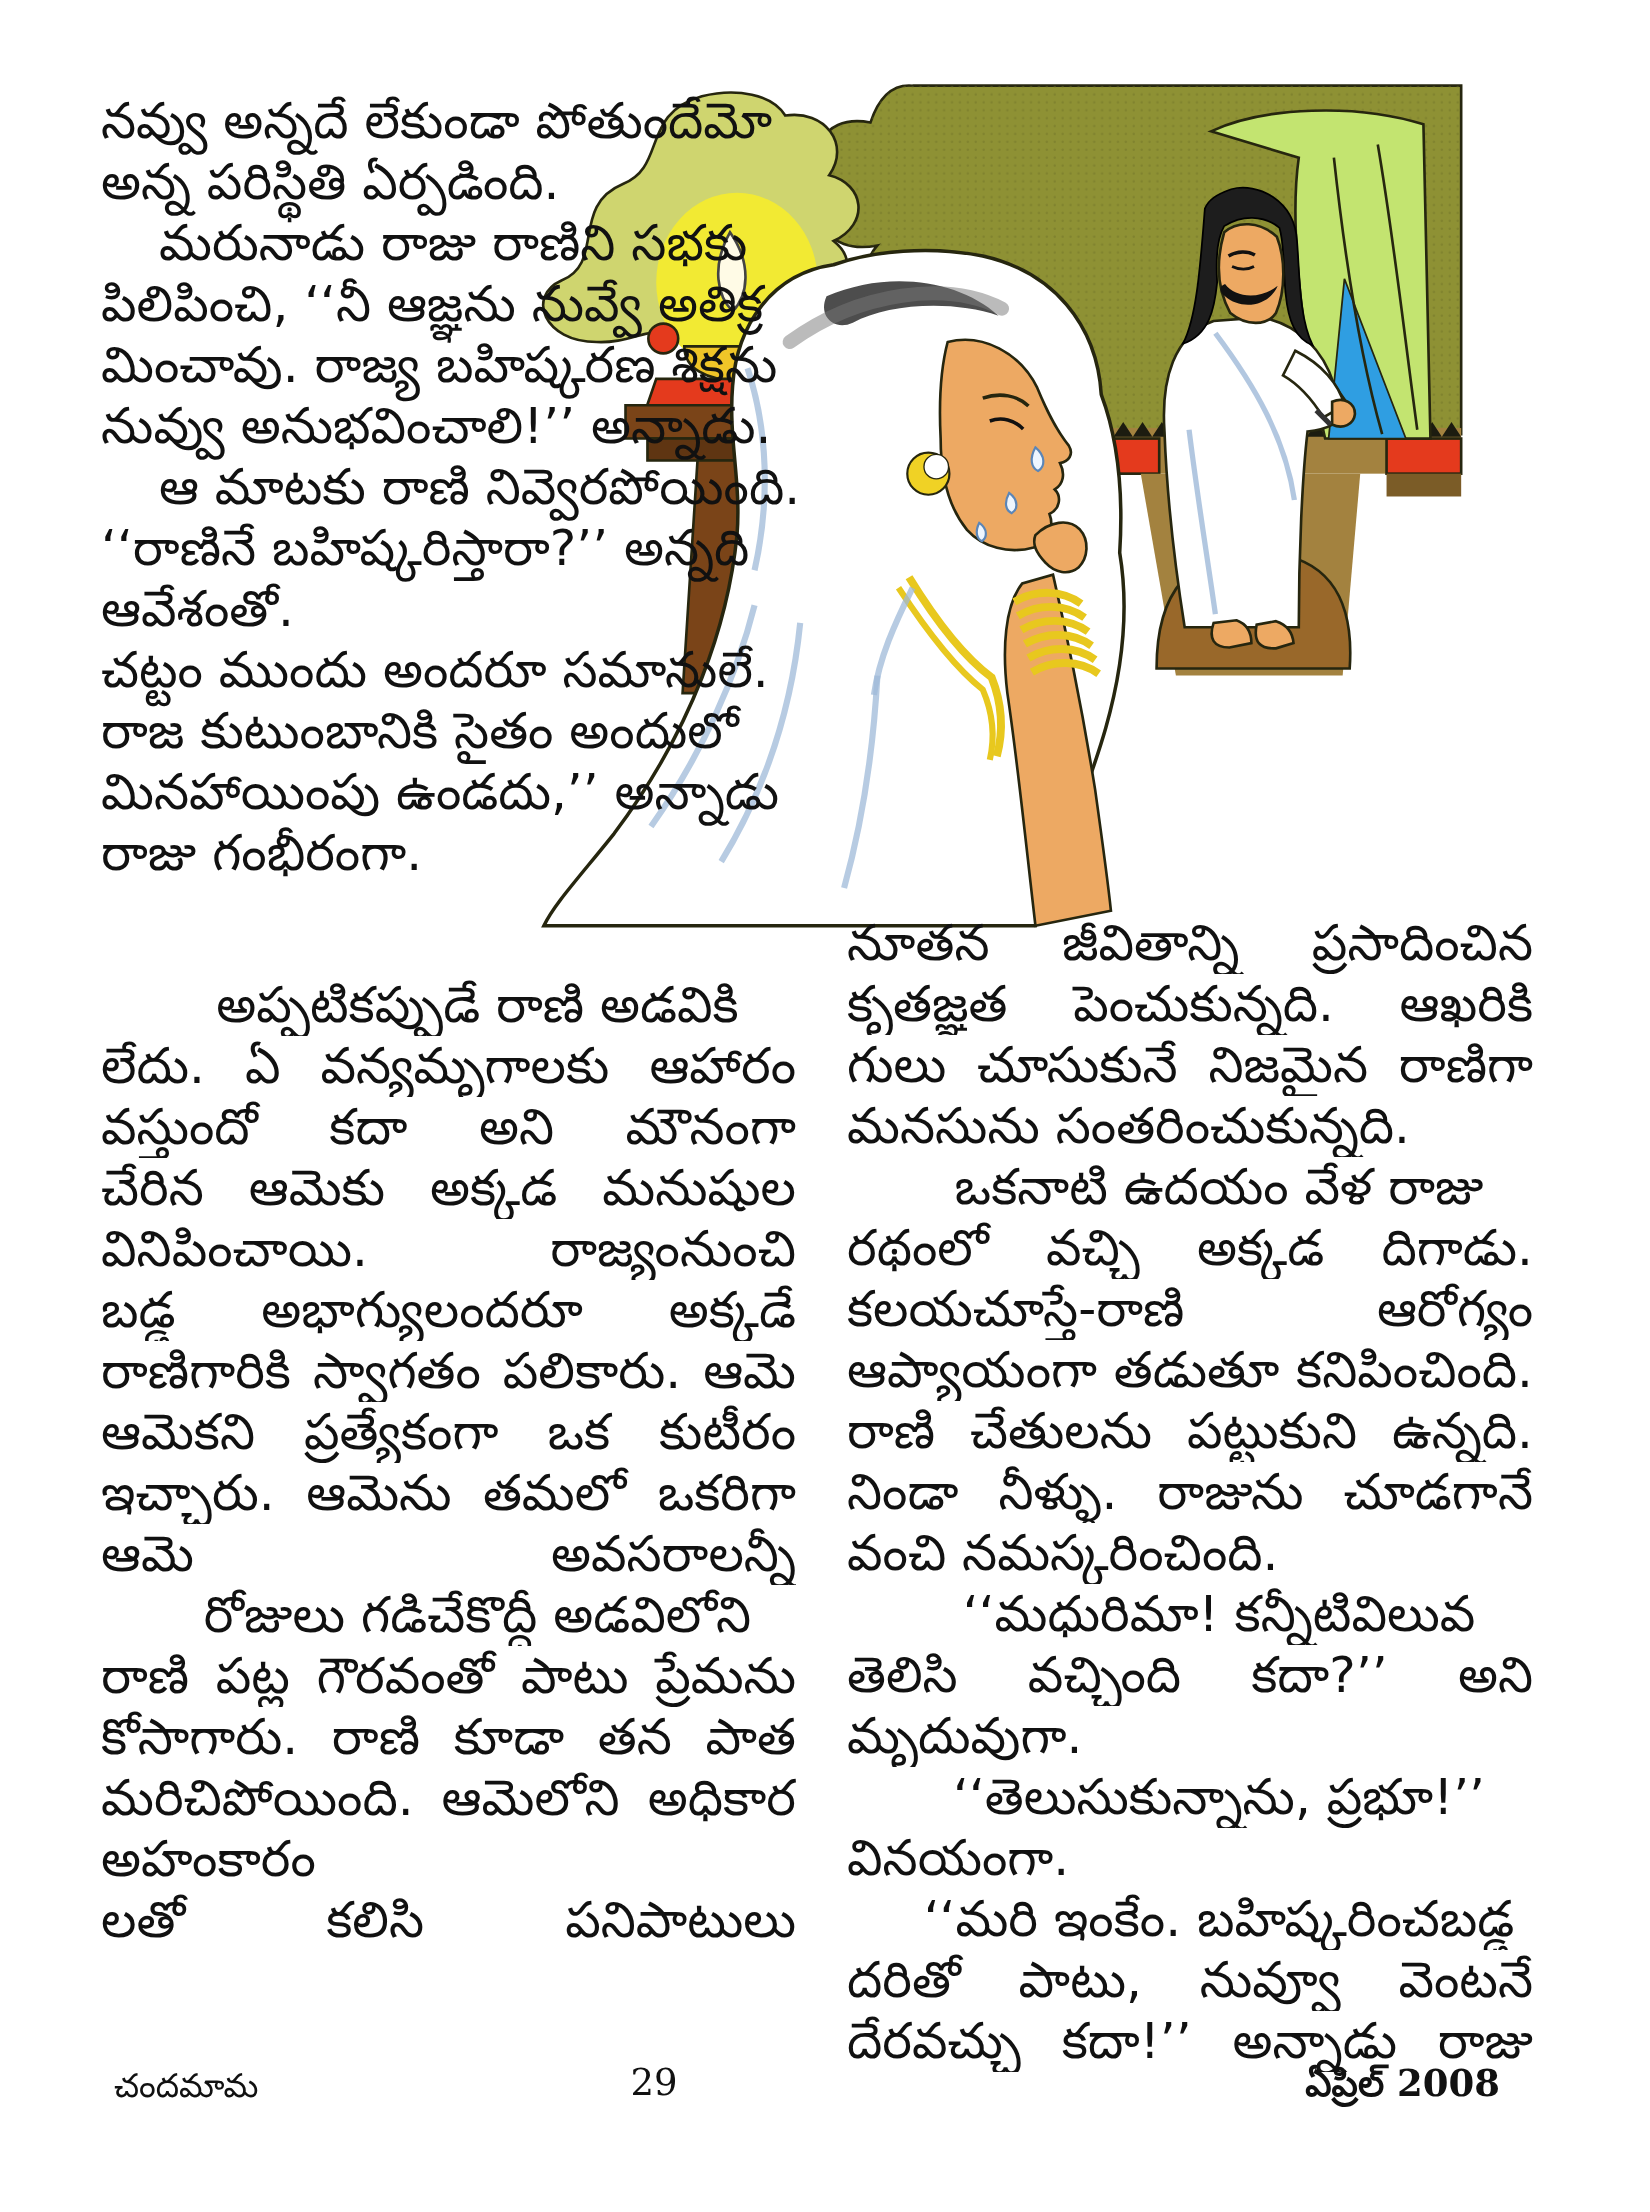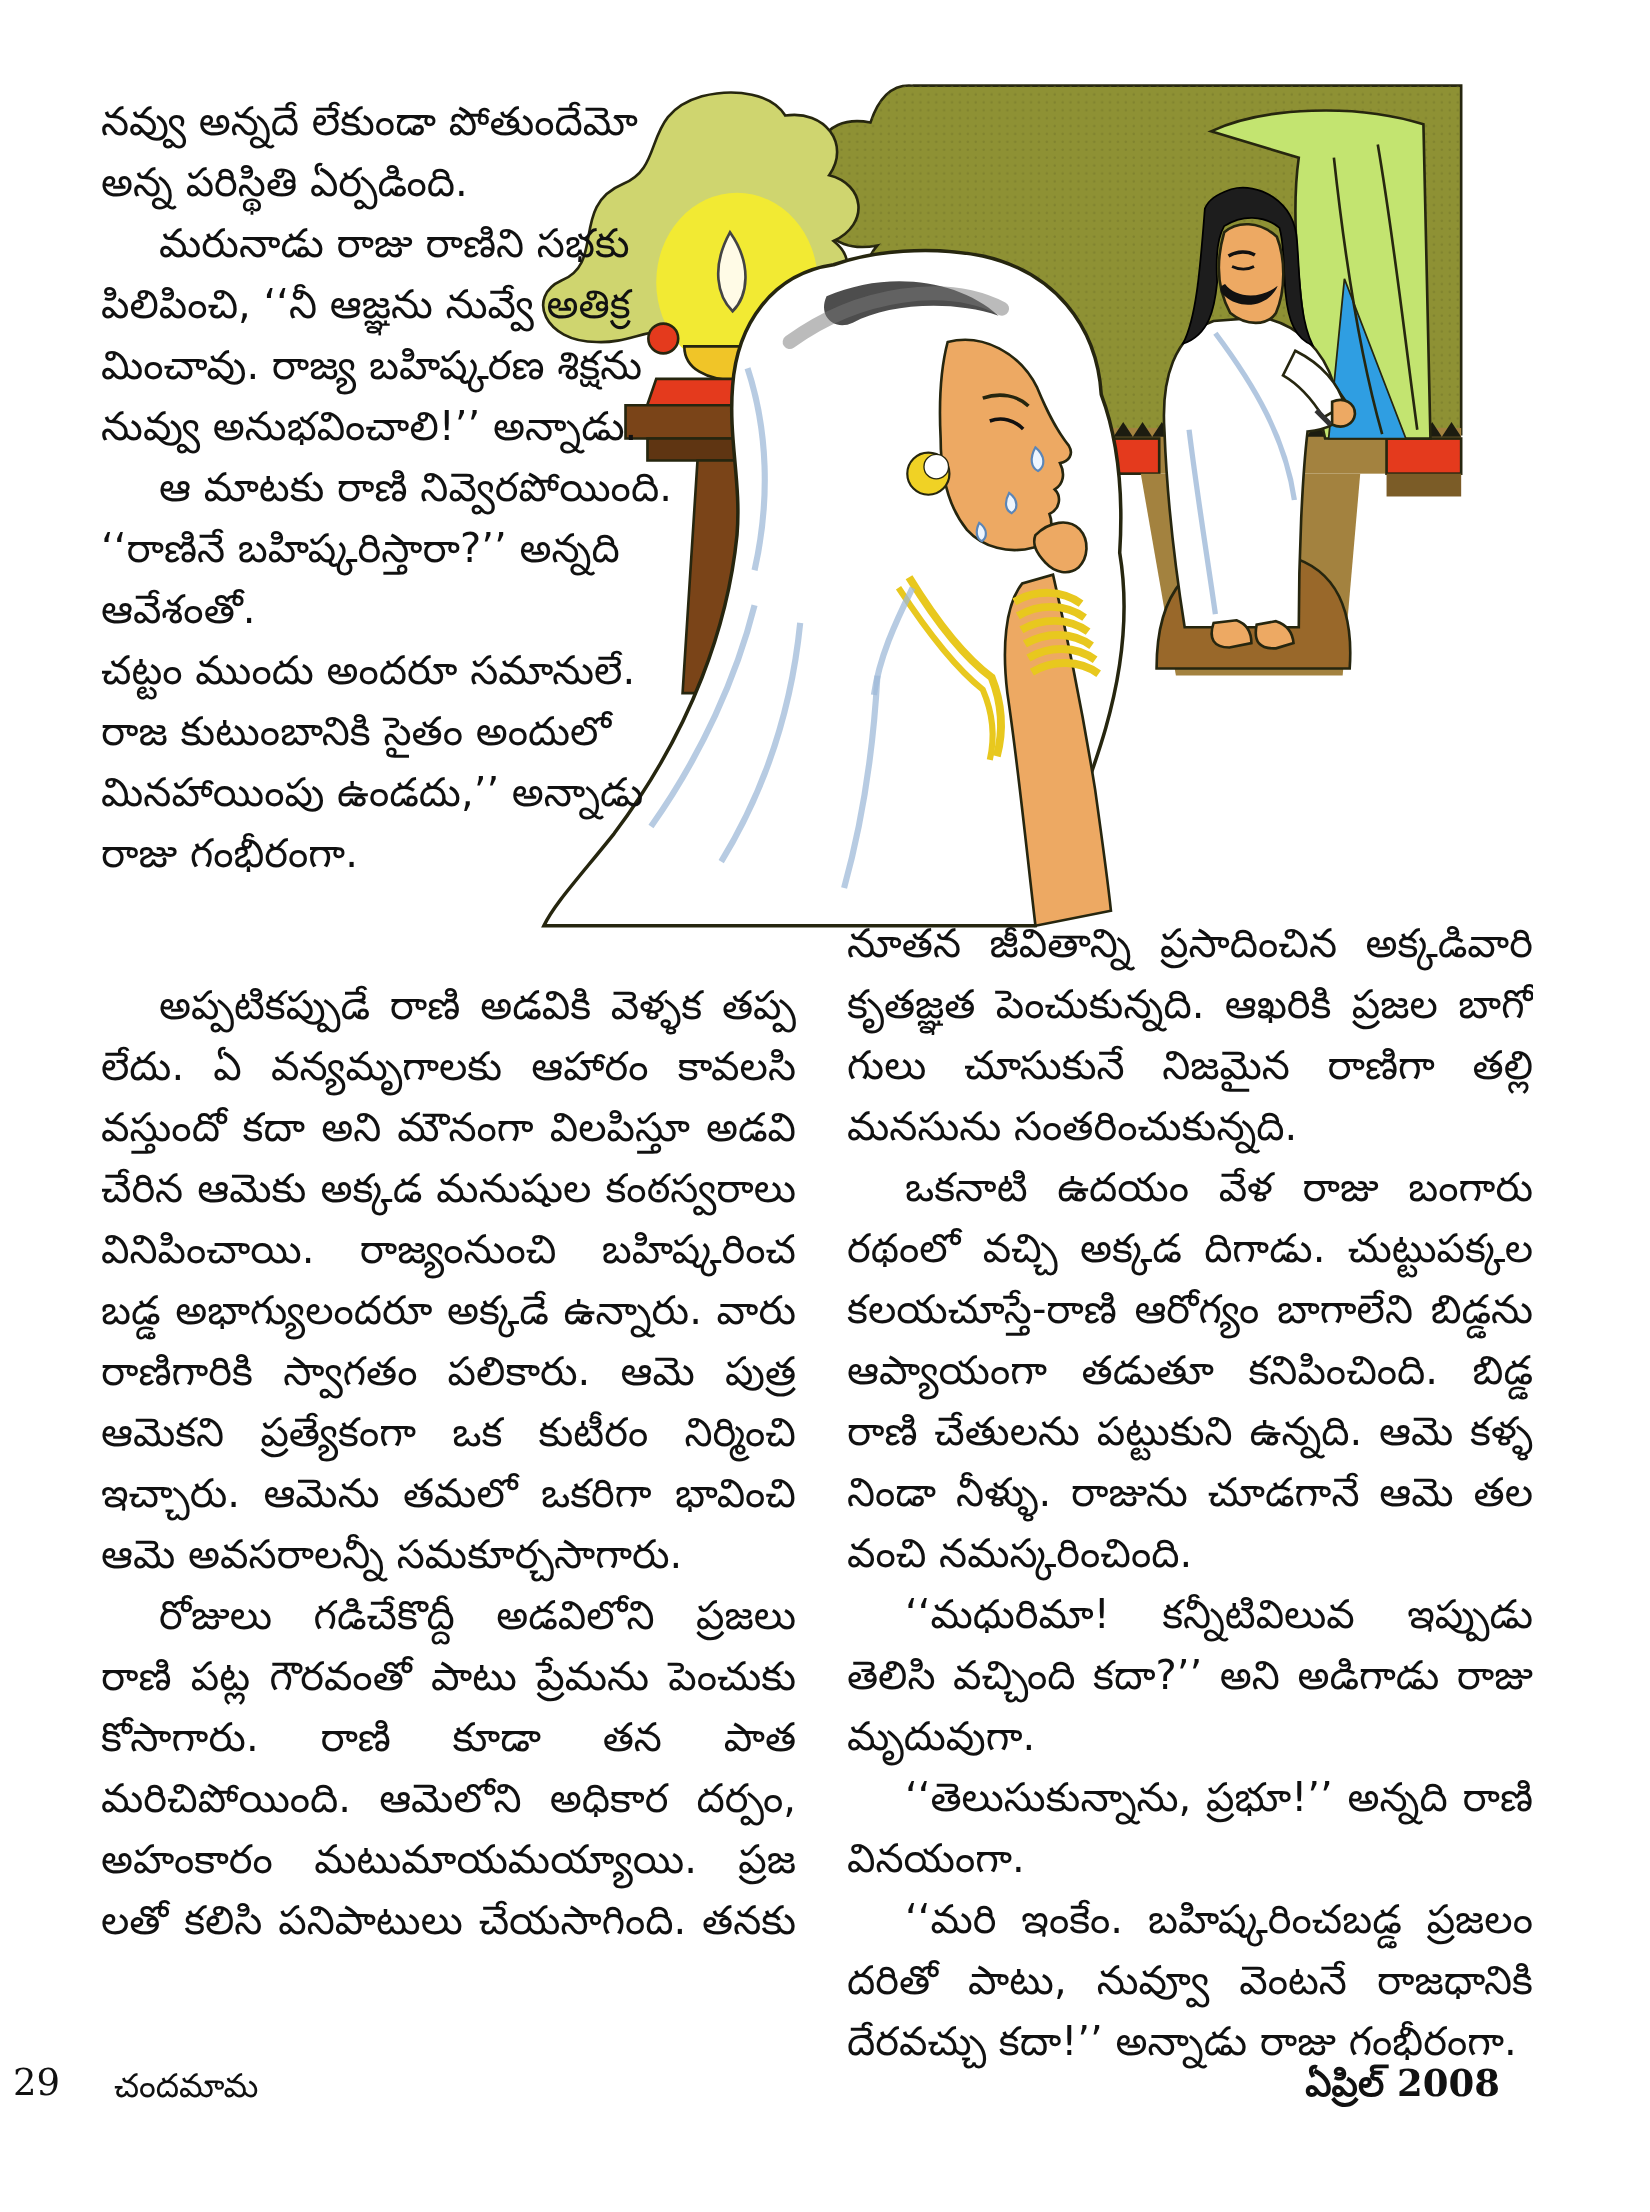--- a/index.html
+++ b/index.html
@@ -1,29 +1,29 @@
 <!DOCTYPE html>
 <html style="font-size:14px"><head>
 <meta charset="utf-8">
 <style>
   html,body{margin:0;padding:0;}
   body{width:1650px;height:2212px;background:#ffffff;position:relative;
        font-family:"DejaVu Sans",sans-serif;color:#111;}
   .page{position:absolute;inset:0;overflow:hidden;}
-  .textcol{position:absolute;font-size:40px;line-height:61px;}
+  .textcol{position:absolute;font-size:50px;line-height:61px;}
   .tl{white-space:nowrap;overflow:visible;}
   .just .tl{white-space:normal;text-align:justify;text-align-last:justify;height:61px;overflow:hidden;}
   .just .tl.end{text-align-last:left;}
   .tl.ind{padding-left:58px;text-align:center;}
   #col1top{left:101px;top:91px;width:527px;line-height:61px;}
   #col1bot{left:101px;top:945px;width:695px;margin-top:30px;}
   #col2{left:847px;top:913px;width:686px;}
   .footer{position:absolute;left:0;top:2061px;width:1650px;height:53px;font-size:33px;padding-left:8px;}
   .footer .mag{position:absolute;left:114px;top:5.3px;}
-  .footer .pnum{position:absolute;left:13px;width:1308px;top:0;
+  .footer .pnum{position:absolute;left:0;width:1308px;text-align:center;top:0;
                 font-family:"DejaVu Serif",serif;font-size:37px;}
   .footer .issue{position:absolute;right:158px;top:0;font-weight:bold;
                  font-family:"DejaVu Serif",serif;font-size:37px;margin-left:33px;}
   #illus{position:absolute;left:421px;top:61px;width:1106px;height:878px;}
 </style>
 </head>
 <body>
 
 <div class="page">
 

